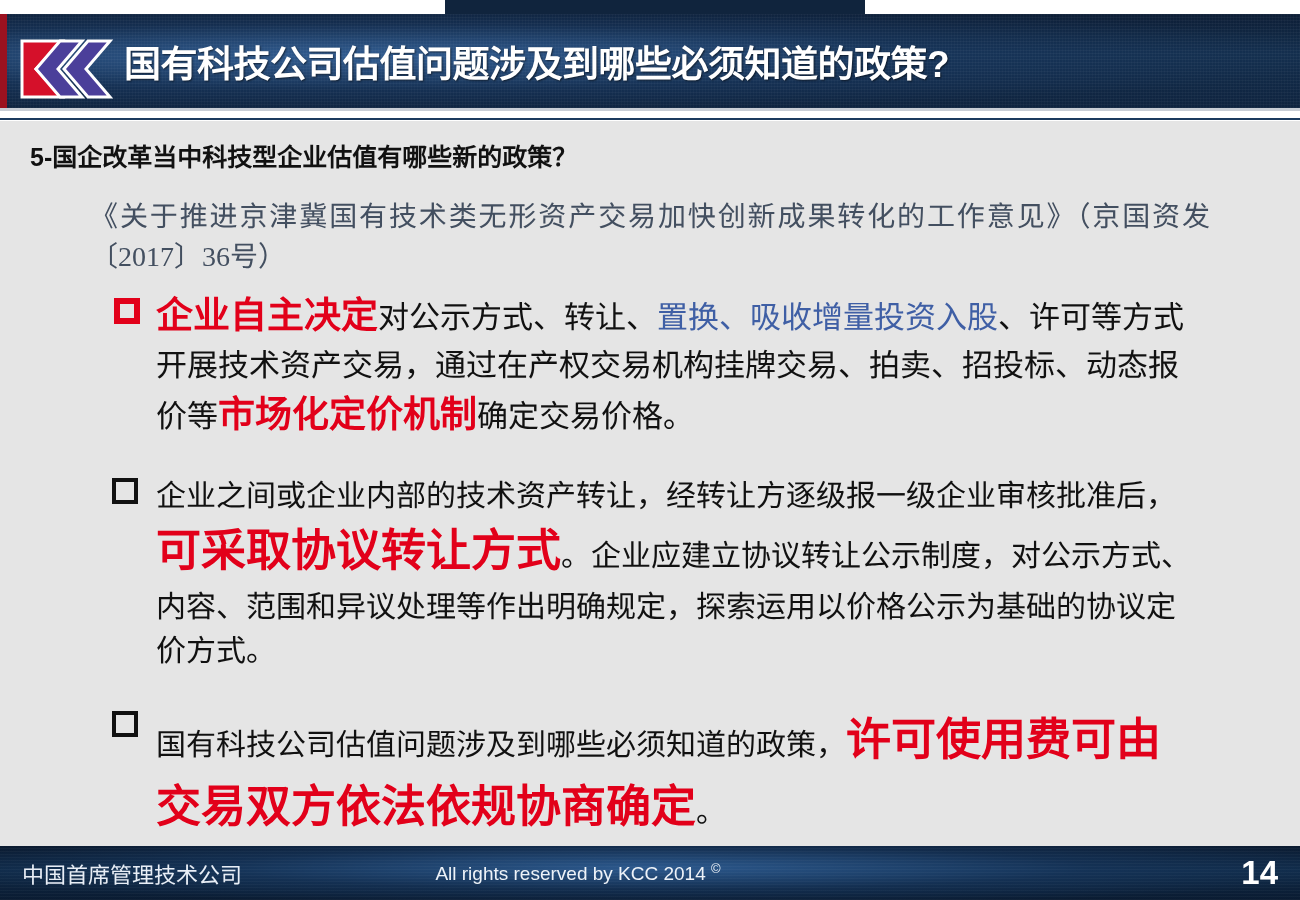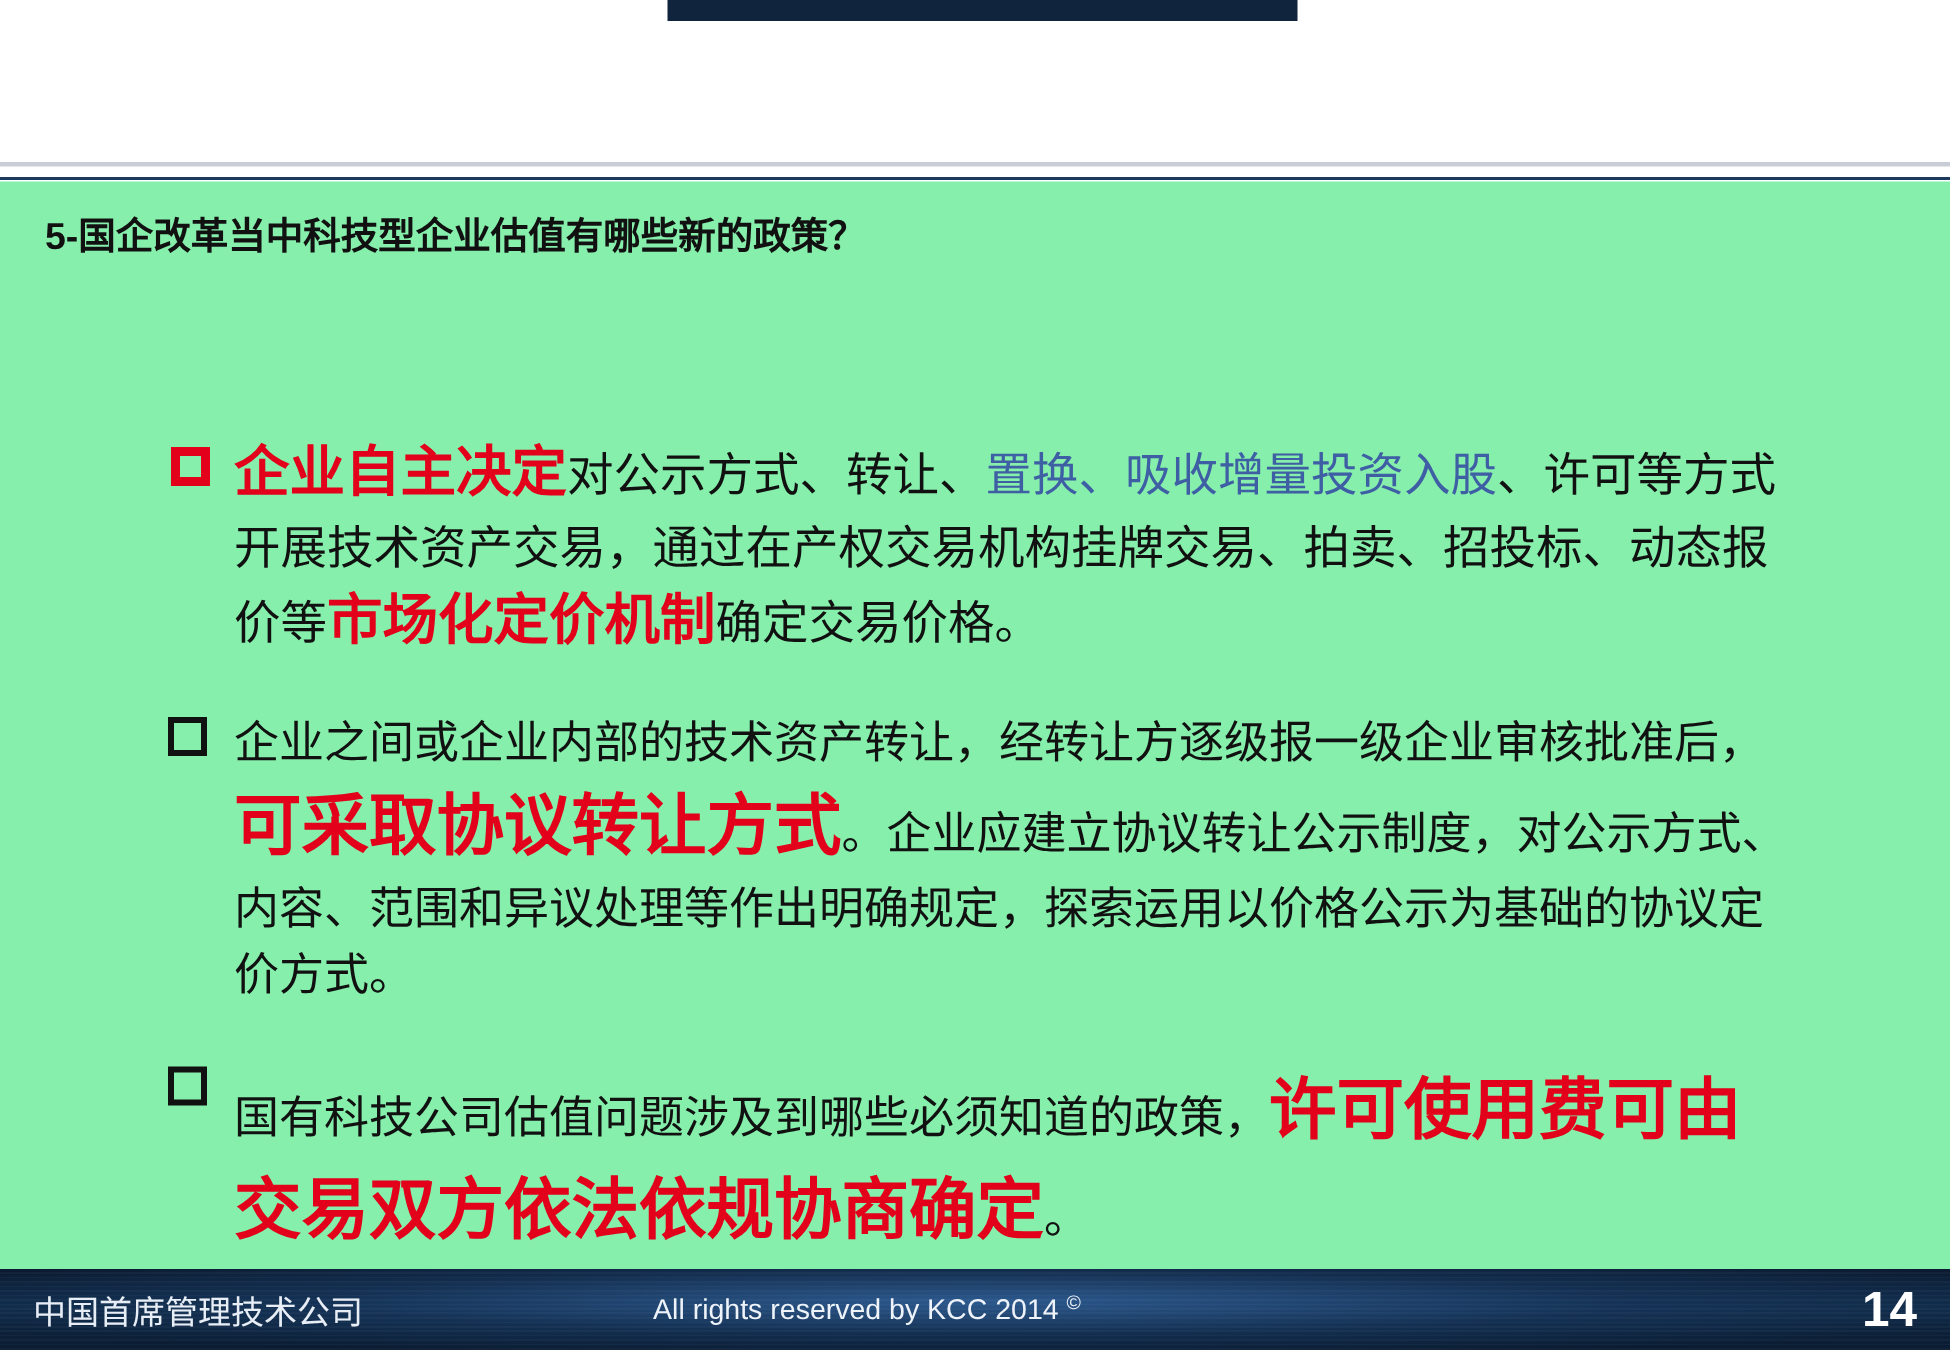--- a/index.html
+++ b/index.html
@@ -95,21 +95,21 @@
   .rule-a { top: 108px; height: 3px; background: #c9ced6; }
   .rule-b { top: 118px; height: 2px; background: #1b3a5e; }
 
   
   .body-area {
     position: absolute;
     left: 0;
     top: 121px;
     width: 1300px;
     height: 725px;
-    background: #86efac;
+    background: #e5e5e5;
   }
 
   .subhead {
     position: absolute;
     left: 30px;
     top: 16px;
     font-family: "Liberation Sans", "DejaVu Sans", sans-serif;
     font-weight: bold;
     font-size: 25px;
     color: #111111;
@@ -243,28 +243,45 @@
     z-index: 2;
   }
 </style>
 </head>
 <body>
 
 <div id="slide">
 
   <div class="top-stub"></div>
 
+  <div class="header">
+    <div class="header-accent-left"></div>
+
+    <div class="logo">
+      <svg viewBox="0 0 104 62" width="104" height="62" aria-hidden="true">
+
+        <path d="M6 3 H46 L20 31 L46 59 H6 Z" fill="#d5102a" stroke="#ffffff" stroke-width="3"></path>
+
+        <path d="M44 3 H66 L42 31 L66 59 H44 L20 31 Z" fill="#4b3f9a" stroke="#ffffff" stroke-width="3"></path>
+
+        <path d="M72 3 H94 L70 31 L94 59 H72 L48 31 Z" fill="#4b3f9a" stroke="#ffffff" stroke-width="3"></path>
+      </svg>
+    </div>
+
+    <div class="header-title">国有科技公司估值问题涉及到哪些必须知道的政策?</div>
+  </div>
 
   <div class="rule-thin rule-a"></div>
   <div class="rule-thin rule-b"></div>
 
   <div class="body-area">
 
     <div class="subhead">5-国企改革当中科技型企业估值有哪些新的政策？</div>
 
+    <div class="citation">《关于推进京津冀国有技术类无形资产交易加快创新成果转化的工作意见》（京国资发〔2017〕36号）</div>
 
     <div class="bullets">
 
       <div class="bullet b1">
         <span class="marker marker-red"></span>
         <span class="em-red-big">企业自主决定</span><span>对公示方式、转让、</span><span class="em-blue">置换、吸收增量投资入股</span><span>、许可等方式开展技术资产交易，通过在产权交易机构挂牌交易、拍卖、招投标、动态报价等</span><span class="em-red-big2">市场化定价机制</span><span>确定交易价格。</span>
       </div>
 
       <div class="bullet b2">
         <span class="marker marker-black"></span>

